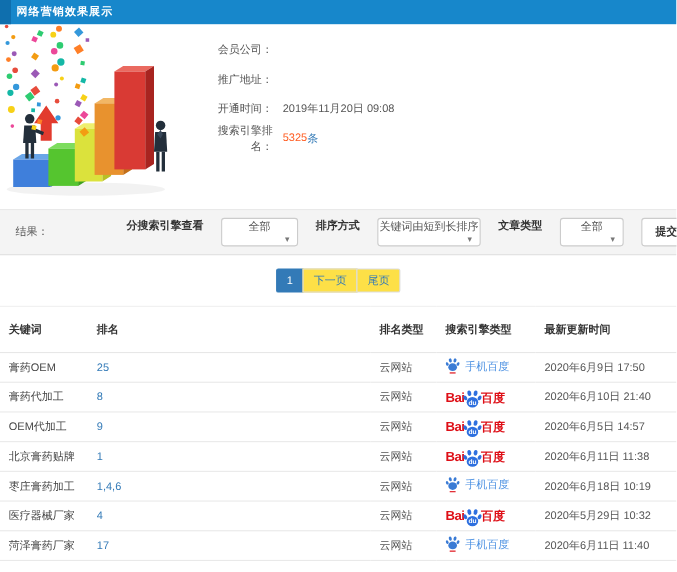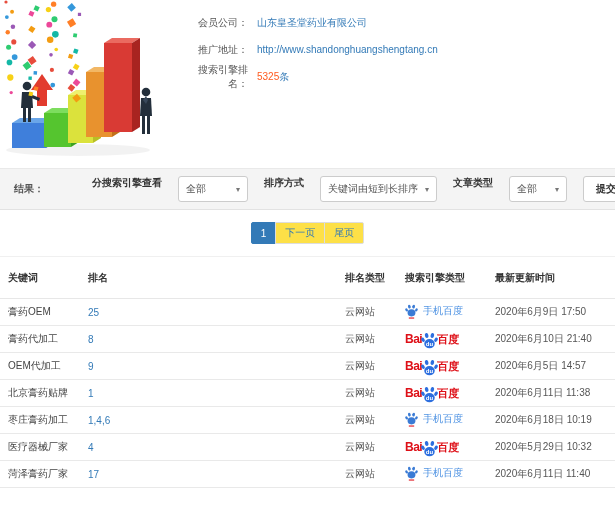--- a/index.html
+++ b/index.html
@@ -27,28 +27,28 @@
   .info-row{display:flex;align-items:center;height:13px;margin-bottom:14px;font-size:10px;}
   .info-label{width:68px;text-align:right;color:#555;flex:0 0 68px;}
   .info-value{margin-left:9px;color:var(--link);text-decoration:none;}
   .info-value.plain{color:#555;}
   .hl-num{margin-left:9px;color:var(--highlight);}
   .hl-suffix{color:var(--link);}
 
   
   .filter-bar{height:42px;background:var(--filter-bg);border-top:1px solid #e9e9e9;
     border-bottom:1px solid #e2e2e2;display:flex;align-items:center;padding-left:14px;}
-  .result-label{font-size:10px;font-weight:bold;color:#555;}
+  .result-label{font-size:10px;font-weight:normal;color:#555;}
   .filter-controls{margin-left:auto;display:flex;gap:16px;}
   .f-label{font-size:10px;font-weight:bold;color:#333;white-space:nowrap;}
   .selectbox{height:26px;background:#fff;border:1px solid #ccc;border-radius:3px;
-    display:flex;align-items:center;padding:0 7px;font-size:10px;color:#555;white-space:nowrap;cursor:pointer;}
+    display:flex;align-items:center;padding:0 7px;font-size:10px;color:#555;white-space:nowrap;cursor:pointer;flex-direction:column;}
   .selectbox .caret{margin-left:auto;color:#777;font-size:8px;padding-left:6px;}
   .sel-engine{width:70px;}
-  .sel-sort{width:117px;}
+  .sel-sort{width:94px;}
   .sel-article{width:58px;}
   .submit-btn{height:26px;min-width:46px;background:#fff;border:1px solid #ccc;border-radius:3px;
     font-size:10px;color:#333;margin-right:-14px;padding:0 10px;cursor:pointer;
     font-family:inherit;font-weight:bold;}
 
   
   .pagination{display:flex;justify-content:center;padding:12px 0;}
   .page-btn{min-width:22px;height:22px;padding:0 9px;border:1px solid #ddd;background:#fde047;
     color:var(--link);font-size:10px;display:flex;align-items:center;justify-content:center;
     margin-left:-1px;cursor:pointer;}
@@ -71,20 +71,24 @@
   .bd-cn{color:var(--baidu-red);font-weight:bold;font-size:11px;}
   .bd-logo svg{margin:0 -1px -2px -1px;}
   .mb-logo{display:inline-flex;align-items:center;gap:5px;}
   .mb-label{color:#4a90e2;font-size:10px;}
 </style>
 </head>
 <body>
 
 <div class="page">
 
+  <div class="topbar">
+    <span class="topbar-accent"></span>
+    <span class="topbar-title">网络营销效果展示</span>
+  </div>
 
   <div class="info-section">
     <div class="illustration">
       <svg id="illu" width="180" height="164" viewBox="0 0 180 164" xmlns="http://www.w3.org/2000/svg">
         <ellipse cx="78" cy="150" rx="72" ry="6" fill="#000" opacity="0.05"></ellipse>
 
         <g>
           <polygon points="12,123 46,123 54,118 20,118" fill="#6aa6e8"></polygon>
           <polygon points="46,123 54,118 54,143 46,148" fill="#2f66b0"></polygon>
           <rect x="12" y="123" width="34" height="25" fill="#3f7fdb"></rect>
@@ -175,25 +179,27 @@
             <circle cx="56.22680412371134" cy="49.46067415730337" r="1.8195121951219513" fill="#f7d117"></circle>
             <rect x="35.44329896907216" y="5.235955056179775" width="4.692682926829269" height="4.692682926829269" transform="rotate(24.878048780487802 35.44329896907216 5.235955056179775)" fill="#2ecc71"></rect>
             <circle cx="14.65979381443299" cy="57.01123595505618" r="2.873170731707317" fill="#3498db"></circle>
             <rect x="77.87628865979381" y="12.786516853932584" width="3.2" height="3.2" transform="rotate(0 77.87628865979381 12.786516853932584)" fill="#9b59b6"></rect>
           </g>
       </svg>
     </div>
     <div class="info-rows">
       <div class="info-row">
         <span class="info-label">会员公司：</span>
-        <a class="info-value" href="#">山东皇圣堂药业有限公司</a>
       </div>
       <div class="info-row">
         <span class="info-label">推广地址：</span>
-        <a class="info-value" href="#">http://www.shandonghuangshengtang.cn</a>
+      </div>
+      <div class="info-row">
+        <span class="info-label">开通时间：</span>
+        <span class="info-value plain">2019年11月20日 09:08</span>
       </div>
       <div class="info-row">
         <span class="info-label">搜索引擎排名：</span>
         <span class="hl-num">5325</span>
         <span class="hl-suffix">条</span>
       </div>
     </div>
   </div>
 
   <div class="filter-bar">

